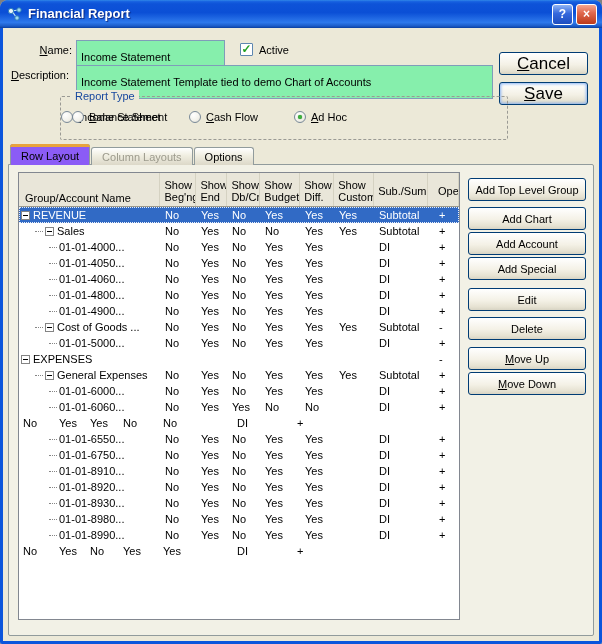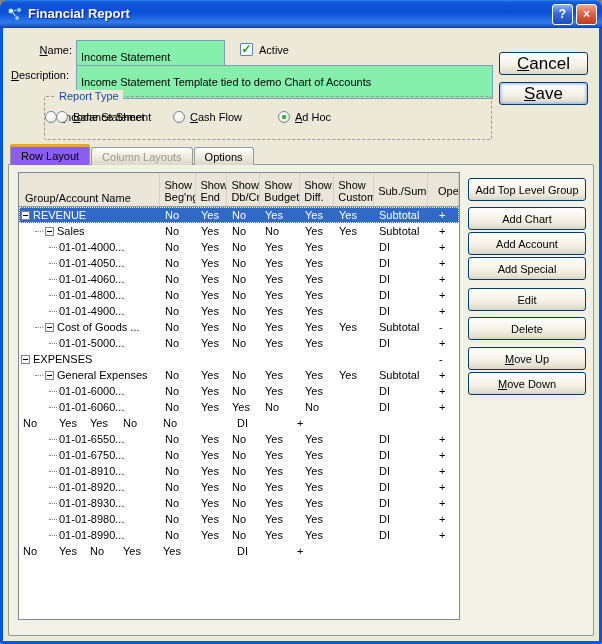--- a/index.html
+++ b/index.html
@@ -33,21 +33,21 @@
     border:1px solid #5E87B0;border-radius:1px;text-align:center;}
   .check{display:block;color:#21A121;font-weight:bold;font-size:12px;line-height:11px;}
   .active-lbl{left:259px;top:44px;}
 
   .xpbtn{position:absolute;height:23px;border:1px solid #003C74;border-radius:3px;
     background:linear-gradient(180deg,#FFFFFF 0%,#F4F1E6 55%,#E6E2D2 85%,#D8D4C4 100%);
     font-family:"Liberation Sans",sans-serif;font-size:17px;color:#000;padding:0;cursor:default;}
   .cancel-btn{left:499px;top:52px;width:89px;}
   .save-btn{left:499px;top:82px;width:89px;box-shadow:inset 0 0 3px 1px #8CB4F2;}
 
-  .rt-fieldset{position:absolute;left:44px;top:96px;width:448px;height:44px;
+  .rt-fieldset{position:absolute;left:60px;top:96px;width:448px;height:44px;
     border:1px dashed #9a9a94;border-radius:2px;}
   .rt-legend{position:absolute;left:10px;top:-7px;background:#ECE9D8;padding:0 4px;color:#16479E;}
   .radio-wrap{position:absolute;top:14px;display:flex;align-items:center;}
   .radio-wrap:nth-child(2){left:11px;} .radio-wrap:nth-child(3){left:128px;}
   .radio-wrap:nth-child(4){left:233px;} .radio-wrap:nth-child(5){left:333px;}
   .radio{width:12px;height:12px;border-radius:50%;border:1px solid #7A8A99;margin-right:5px;
     background:radial-gradient(circle at 35% 30%,#fff 0%,#F2F1EA 60%,#D8D5C8 100%);position:relative;}
   .radio.checked::after{content:"";position:absolute;left:3px;top:3px;width:4px;height:4px;
     border-radius:50%;background:#3DB03D;box-shadow:0 0 1px #1E7A1E;}
 

